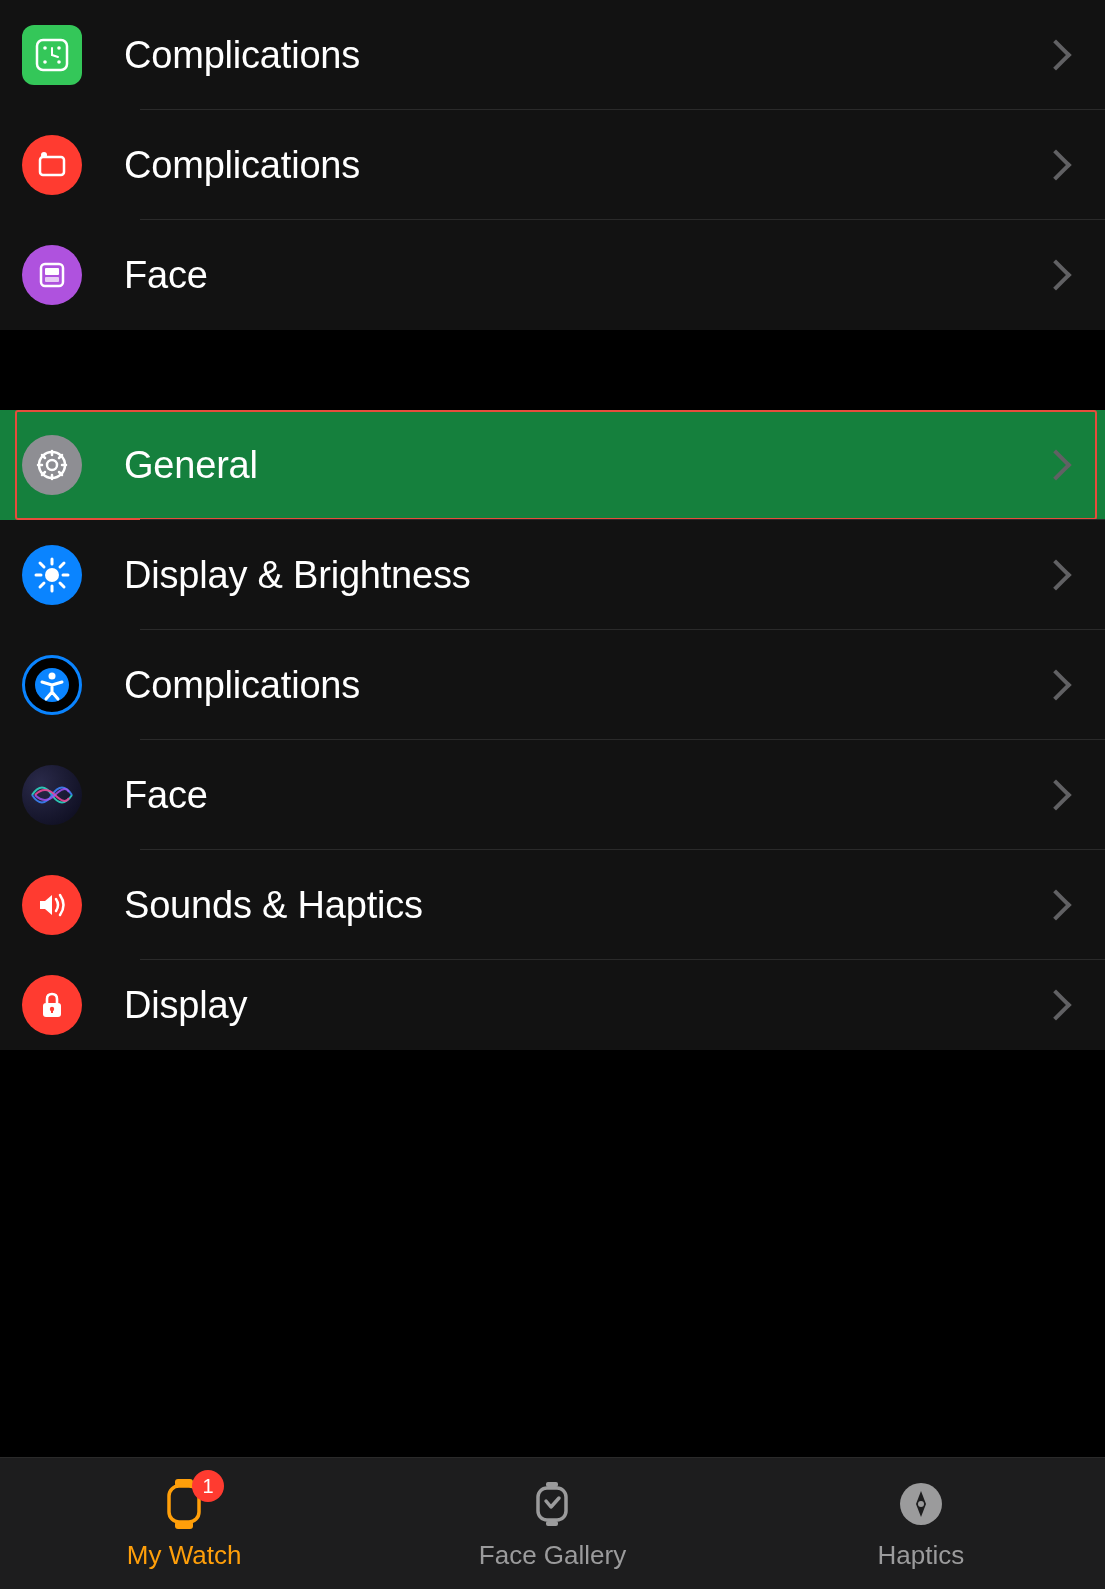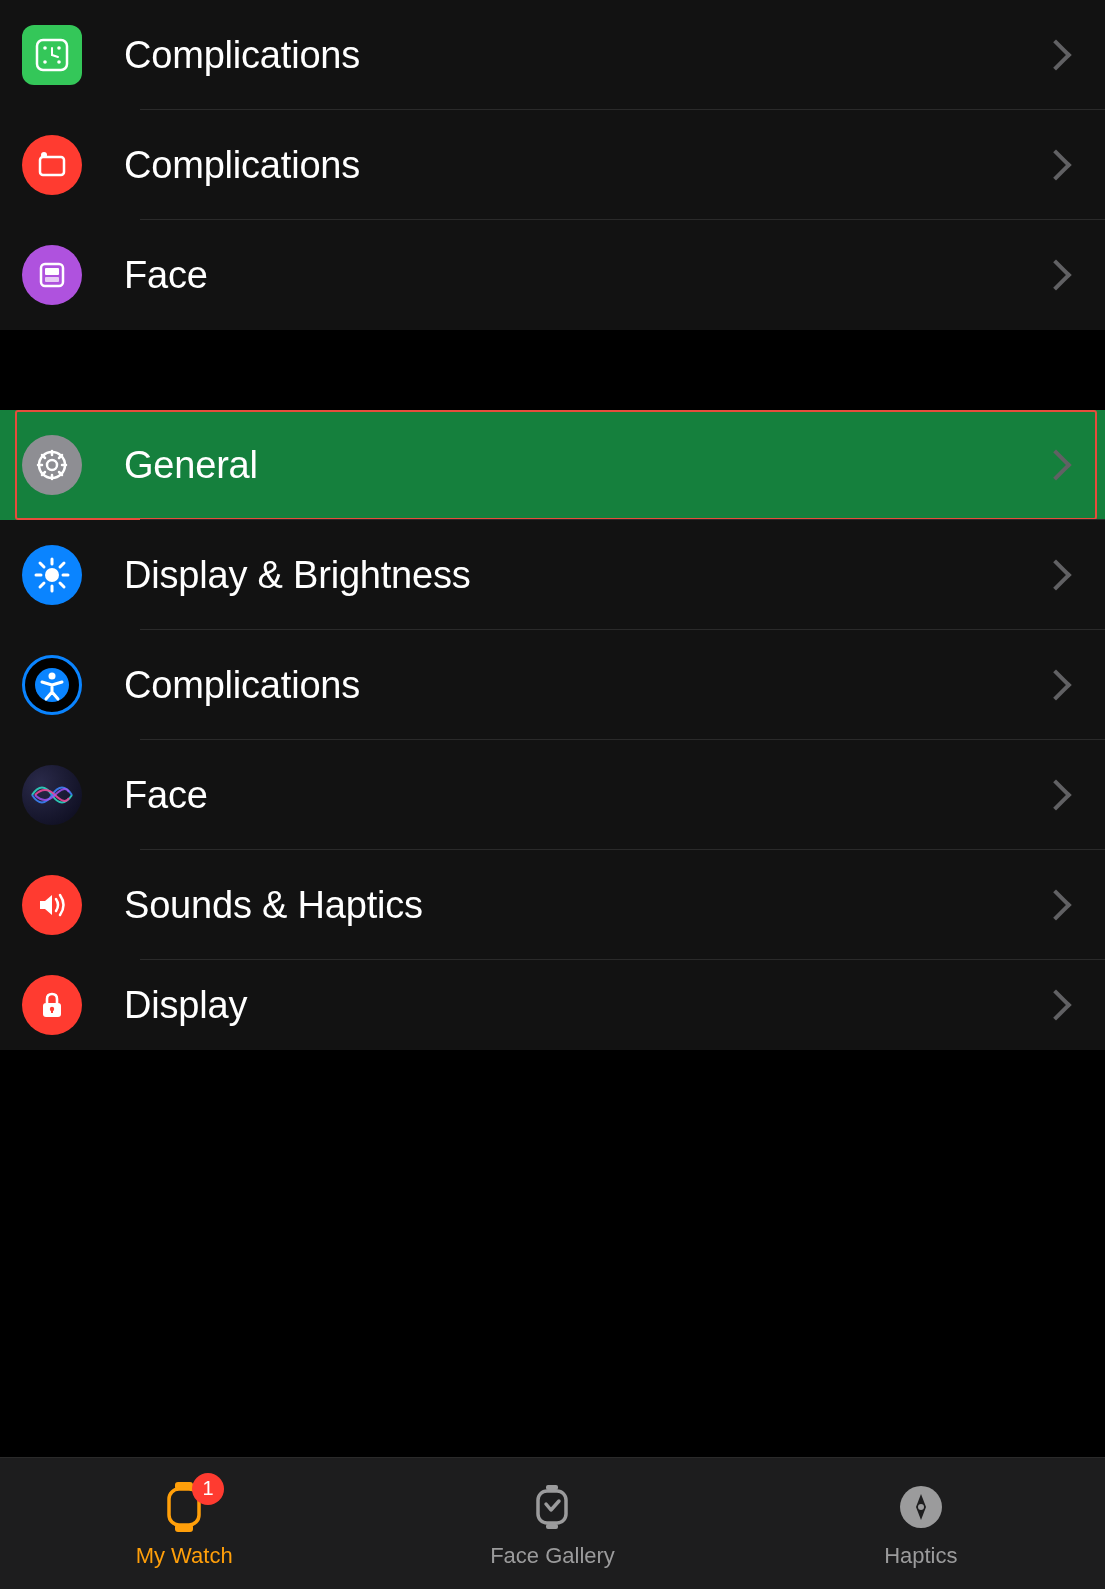--- a/index.html
+++ b/index.html
@@ -96,21 +96,21 @@
     }
     .tab-icon {
       width: 56px;
       height: 56px;
       display: flex;
       align-items: center;
       justify-content: center;
       position: relative;
     }
     .tab-label {
-      font-size: 22px;
+      font-size: 26px;
       color: #9b9b9c;
     }
     .tab.active .tab-label { color: #ff9f0a; }
     .badge {
       position: absolute;
       top: -6px;
       right: -12px;
       background: #ff3b30;
       color: #fff;
       min-width: 32px;

